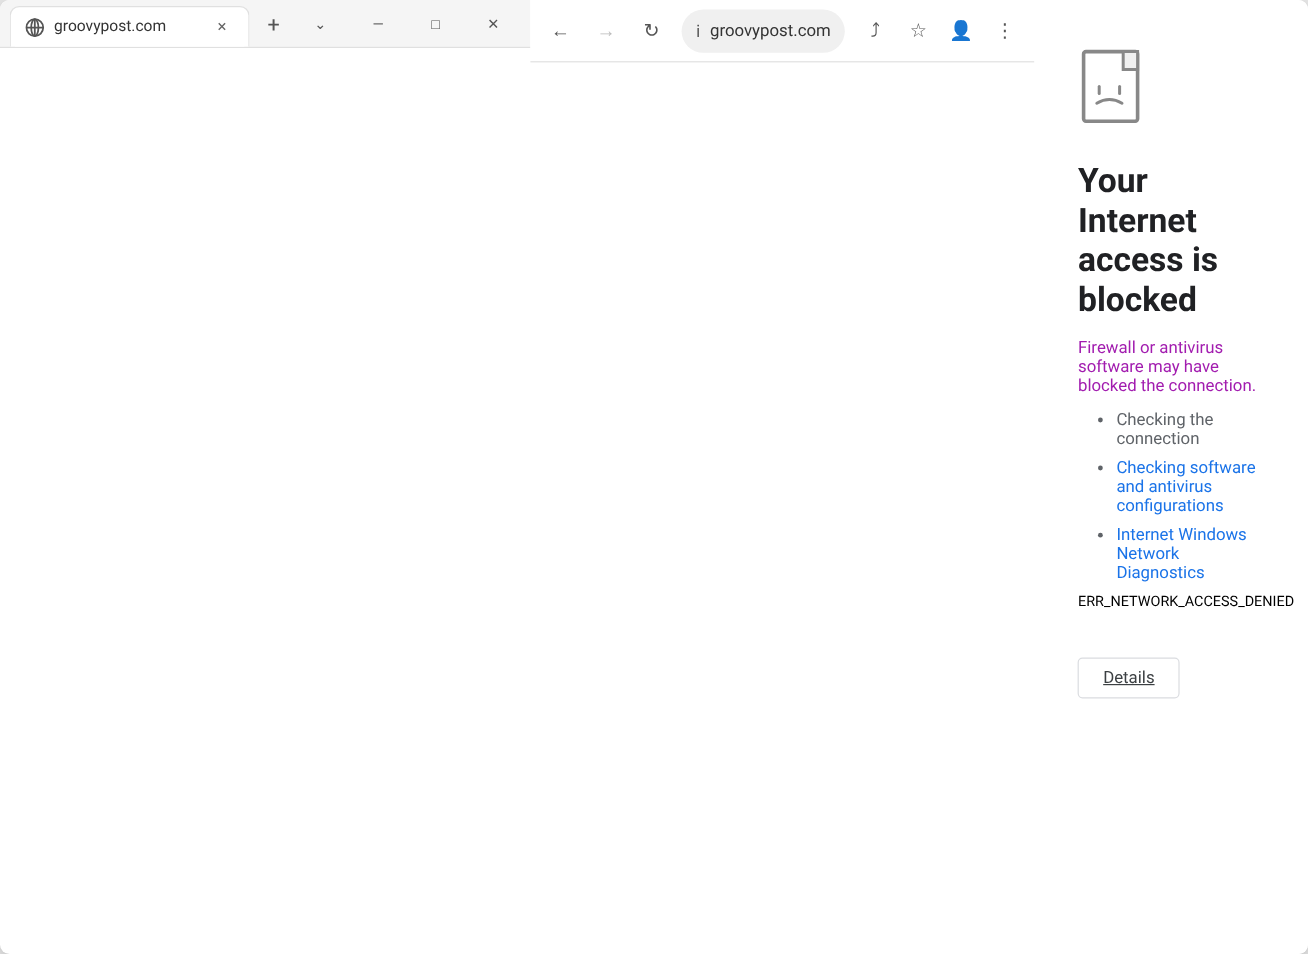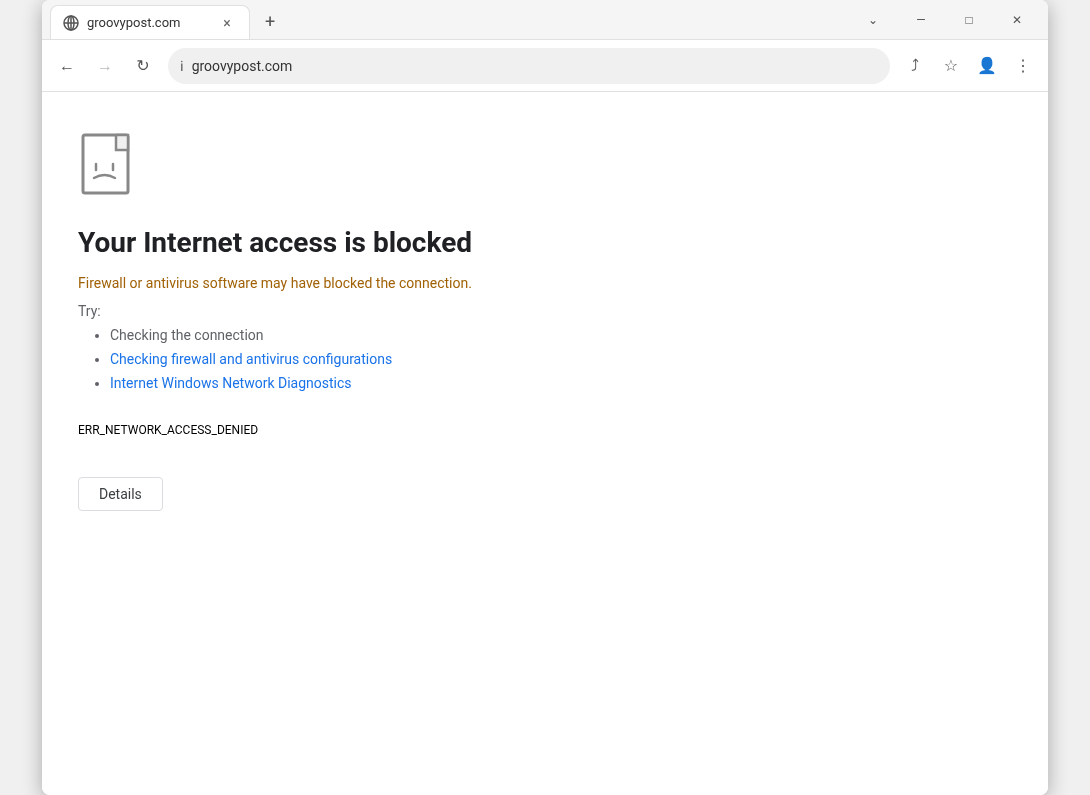--- a/index.html
+++ b/index.html
@@ -11,28 +11,28 @@
     body {
       font-family: -apple-system, BlinkMacSystemFont, 'Segoe UI', Roboto, Arial, sans-serif;
       background: #f0f0f0;
       display: flex;
       justify-content: center;
       align-items: center;
       min-height: 100vh;
     }
 
     .window {
-      width: 1006px;
+      width: 1090px;
       height: 795px;
       background: #fff;
       border-radius: 8px;
       box-shadow: 0 4px 20px rgba(0,0,0,0.3);
       overflow: hidden;
       display: flex;
-      flex-direction: column;
+      flex-direction: row;
     }
 
     
     .title-bar {
       height: 40px;
       background: #f5f5f5;
       display: flex;
       align-items: center;
       border-bottom: 1px solid #e0e0e0;
       flex-shrink: 0;
@@ -211,34 +211,34 @@
 
     .error-title {
       font-size: 28px;
       font-weight: 700;
       color: #202124;
       margin-bottom: 16px;
     }
 
     .error-subtitle {
       font-size: 14px;
-      color: #a16207;
+      color: #a21caf;
       margin-bottom: 12px;
     }
 
     .try-label {
       font-size: 14px;
       color: #5f6368;
       margin-bottom: 8px;
     }
 
     .suggestions-list {
       list-style: disc;
       padding-left: 32px;
-      margin-bottom: 32px;
+      margin-bottom: 8px;
     }
 
     .suggestions-list li {
       font-size: 14px;
       color: #5f6368;
       margin-bottom: 8px;
     }
 
     .suggestions-list li a {
       color: #1a73e8;
@@ -253,20 +253,21 @@
 
     .details-btn {
       border: 1px solid #dadce0;
       background: #fff;
       padding: 8px 20px;
       border-radius: 4px;
       font-size: 14px;
       color: #3c4043;
       cursor: pointer;
       font-family: inherit;
+      text-decoration: underline;
     }
   </style>
 </head>
 <body>
 
 <div class="window">
 
   <div class="title-bar">
     <div class="tabs-area">
       <div class="tab">
@@ -319,28 +320,27 @@
 
         <line x1="18" y1="32" x2="18" y2="38" stroke="#888" stroke-width="2.5" stroke-linecap="round"></line>
         <line x1="35" y1="32" x2="35" y2="38" stroke="#888" stroke-width="2.5" stroke-linecap="round"></line>
 
         <path d="M16 46 Q26.5 40 37 46" stroke="#888" stroke-width="2.5" stroke-linecap="round" fill="none"></path>
       </svg>
     </div>
 
     <h1 class="error-title">Your Internet access is blocked</h1>
     <p class="error-subtitle">Firewall or antivirus software may have blocked the connection.</p>
-    <p class="try-label">Try:</p>
 
     <ul class="suggestions-list">
       <li>
         <span>Checking the connection</span>
       </li>
       <li>
-        <a href="#">Checking firewall and antivirus configurations</a>
+        <a href="#">Checking software and antivirus configurations</a>
       </li>
       <li>
         <a href="#">Internet Windows Network Diagnostics</a>
       </li>
     </ul>
 
     <p class="error-code">ERR_NETWORK_ACCESS_DENIED</p>
 
     <button class="details-btn">Details</button>
 

